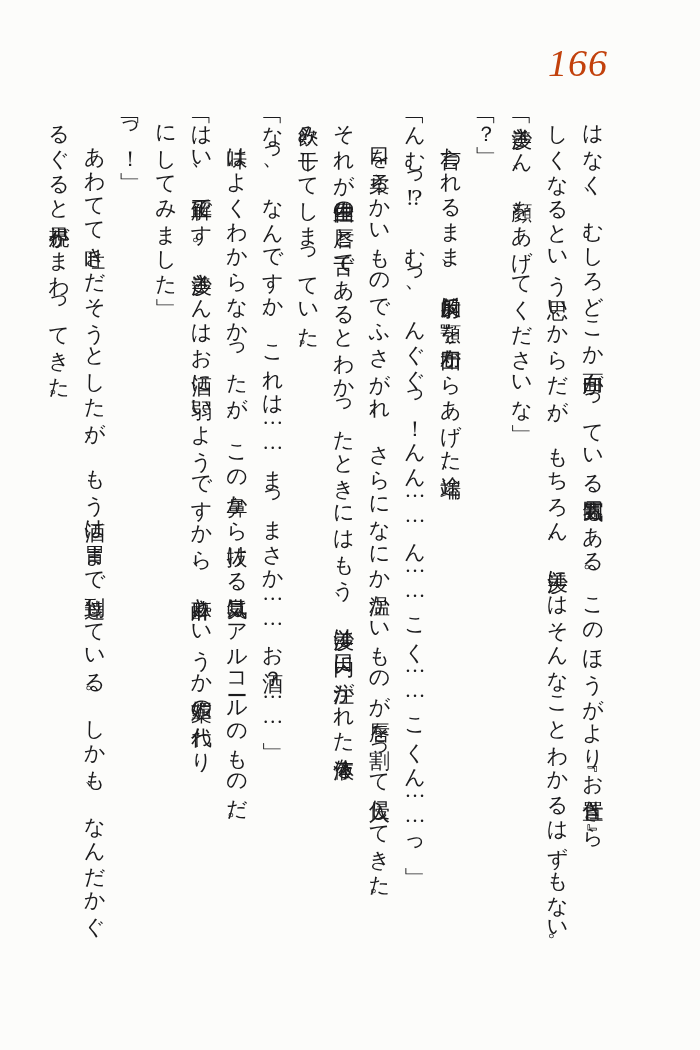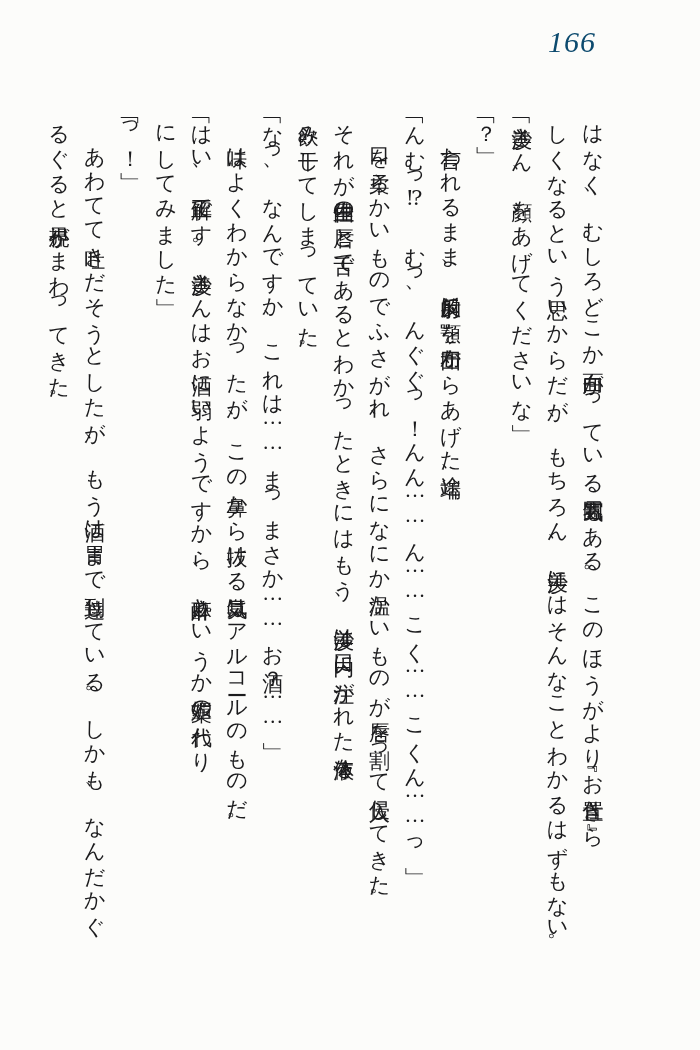--- a/index.html
+++ b/index.html
@@ -15,26 +15,26 @@
   }
   .page {
     position: relative;
     width: 700px;
     height: 1050px;
     background: #fcfcfa;
     color: #1b1b1d;
   }
   .page-number {
     position: absolute;
-    top: 25px;
+    top: 41px;
     left: 548px;
-    font-size: 30px;
+    font-size: 38px;
     font-style: italic;
     letter-spacing: 1px;
-    color: #0c4a6e;
+    color: #c2410c;
   }
   .text-block {
     position: absolute;
     top: 110px;
     right: 90px;
     width: 570px;
     height: 845px;
     writing-mode: vertical-rl;
     text-orientation: upright;
     font-size: 21px;

